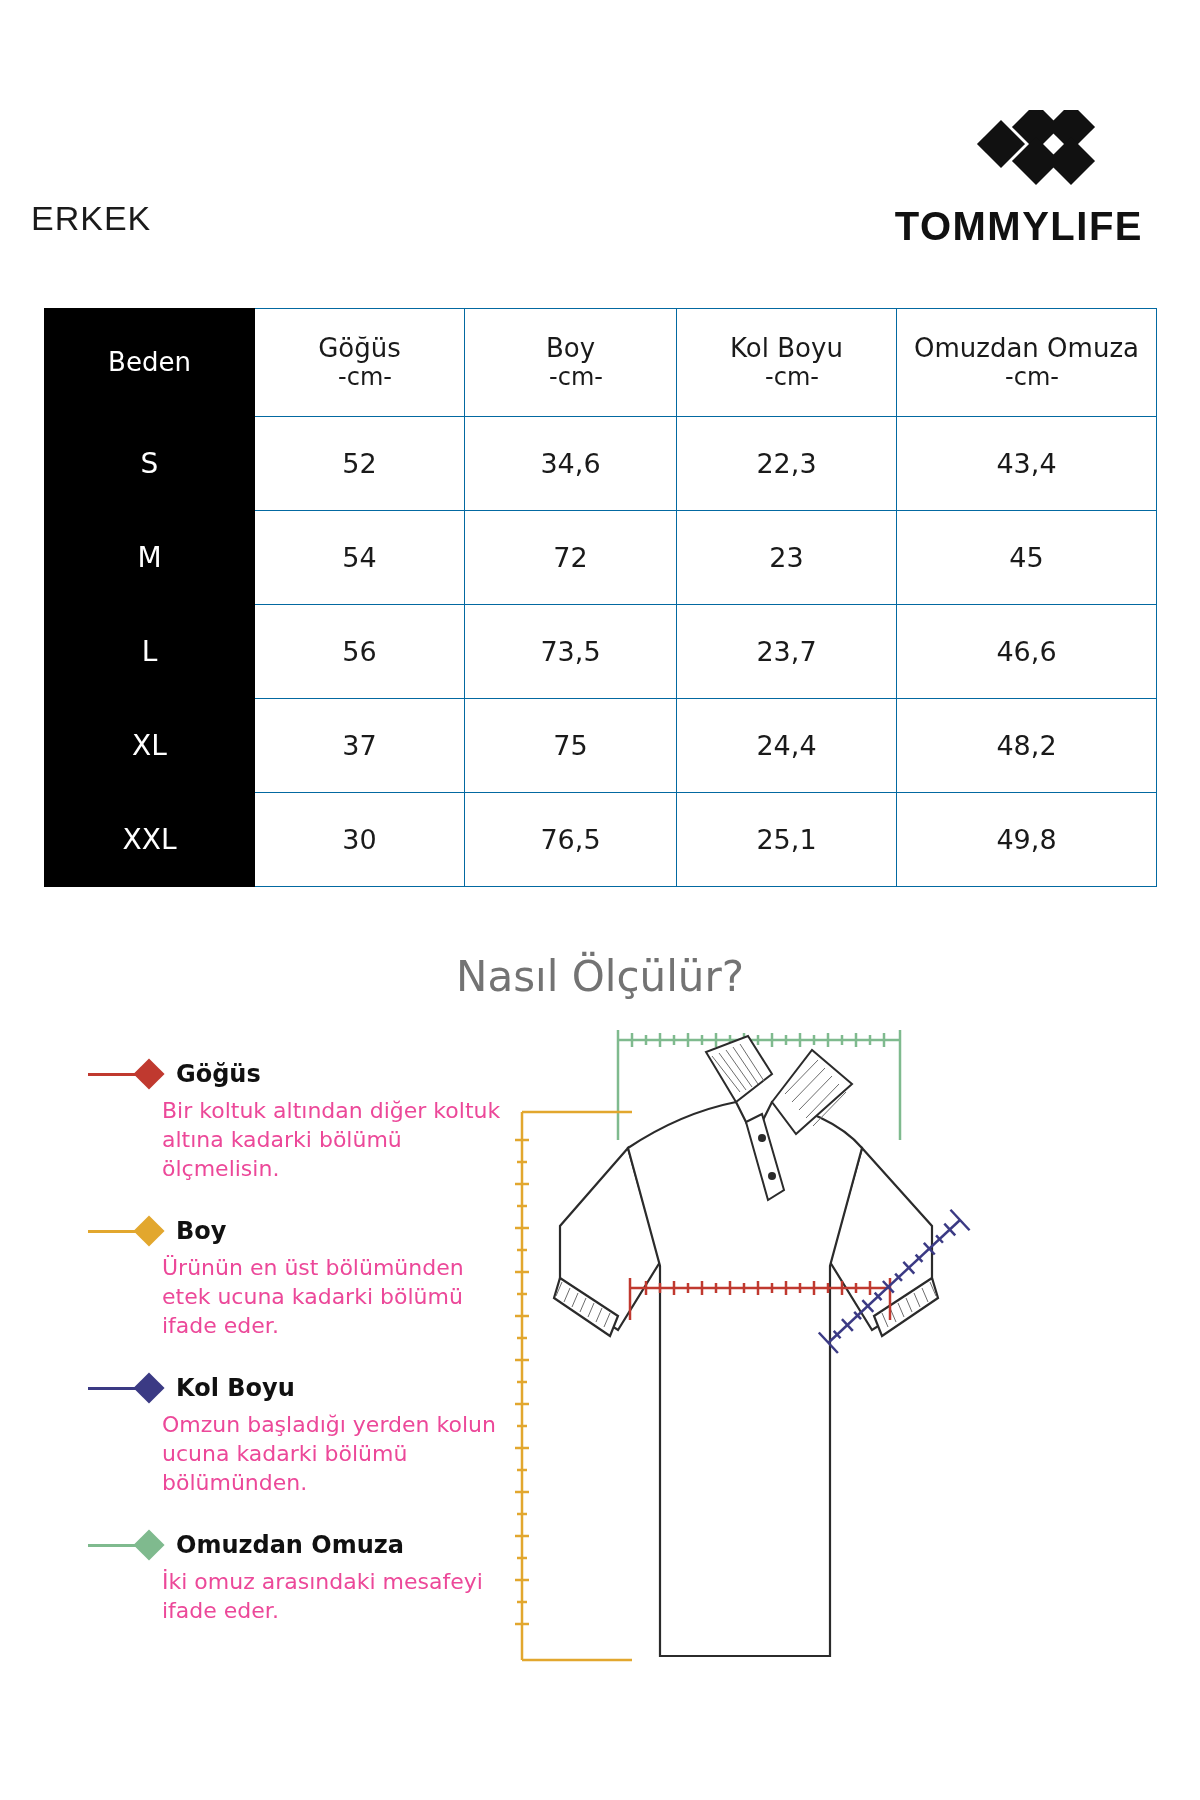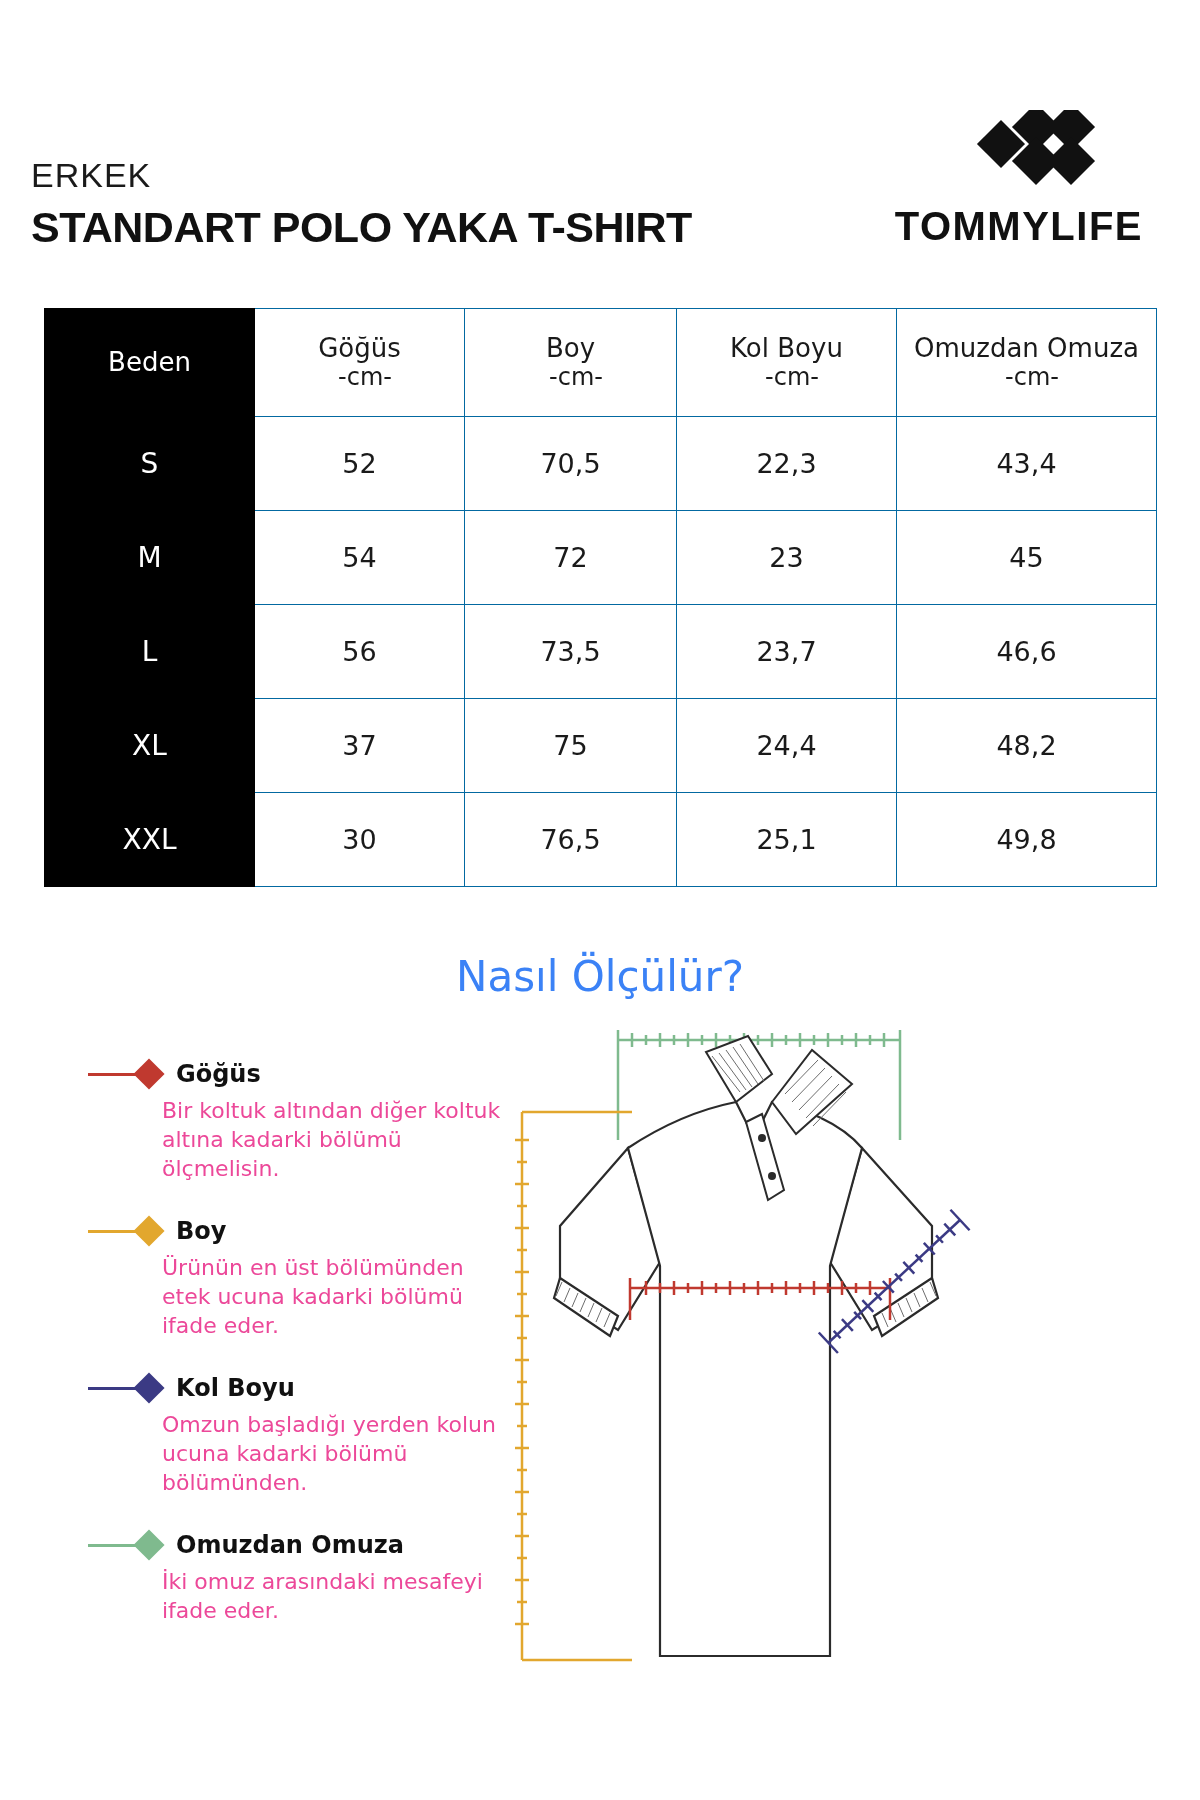--- a/index.html
+++ b/index.html
@@ -102,21 +102,21 @@
   .unit { display: block; font-size: 24px; padding-left: 11px; }
 
   
   .howto-title {
     position: absolute;
     left: 0; top: 952px;
     width: 1200px;
     text-align: center;
     font-size: 42px;
     font-weight: 400;
-    color: #3b82f6;
+    color: #737373;
     font-family: "DejaVu Sans", sans-serif;
   }
 
   .legend {
     position: absolute;
     left: 88px; top: 1060px;
     width: 420px;
   }
   .legend-item { margin-bottom: 34px; }
   .legend-head {
@@ -154,21 +154,20 @@
   .figure svg { display: block; }
 </style>
 </head>
 <body>
 
 <div class="page">
 
   <div class="header">
     <div class="title-block">
       <div class="eyebrow">ERKEK</div>
-      <div class="main-title">STANDART POLO YAKA T-SHIRT</div>
     </div>
     <div class="brand-block">
       <svg class="brand-mark" viewBox="0 0 190 84">
         <g fill="#111">
           <rect x="95" y="0" width="34" height="34" transform="rotate(45 112 17)"></rect>
           <rect x="130" y="0" width="34" height="34" transform="rotate(45 147 17)"></rect>
           <rect x="60" y="17" width="34" height="34" transform="rotate(45 77 34)"></rect>
           <rect x="95" y="34" width="34" height="34" transform="rotate(45 112 51)"></rect>
           <rect x="130" y="34" width="34" height="34" transform="rotate(45 147 51)"></rect>
         </g>
@@ -198,21 +197,21 @@
         <th style="width:260px">
           <span>Omuzdan Omuza</span>
           <span class="unit">-cm-</span>
         </th>
       </tr>
     </thead>
     <tbody>
       <tr>
         <td class="sizecell">S</td>
         <td>52</td>
-        <td>70,5</td>
+        <td>34,6</td>
         <td>22,3</td>
         <td>43,4</td>
       </tr>
       <tr>
         <td class="sizecell">M</td>
         <td>54</td>
         <td>72</td>
         <td>23</td>
         <td>45</td>
       </tr>

